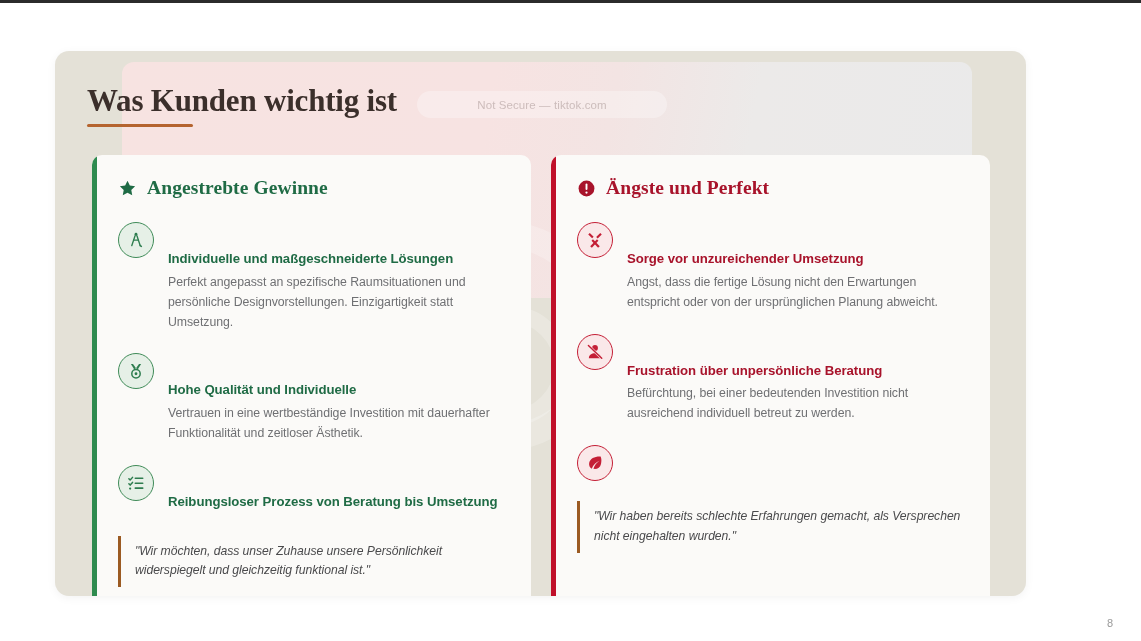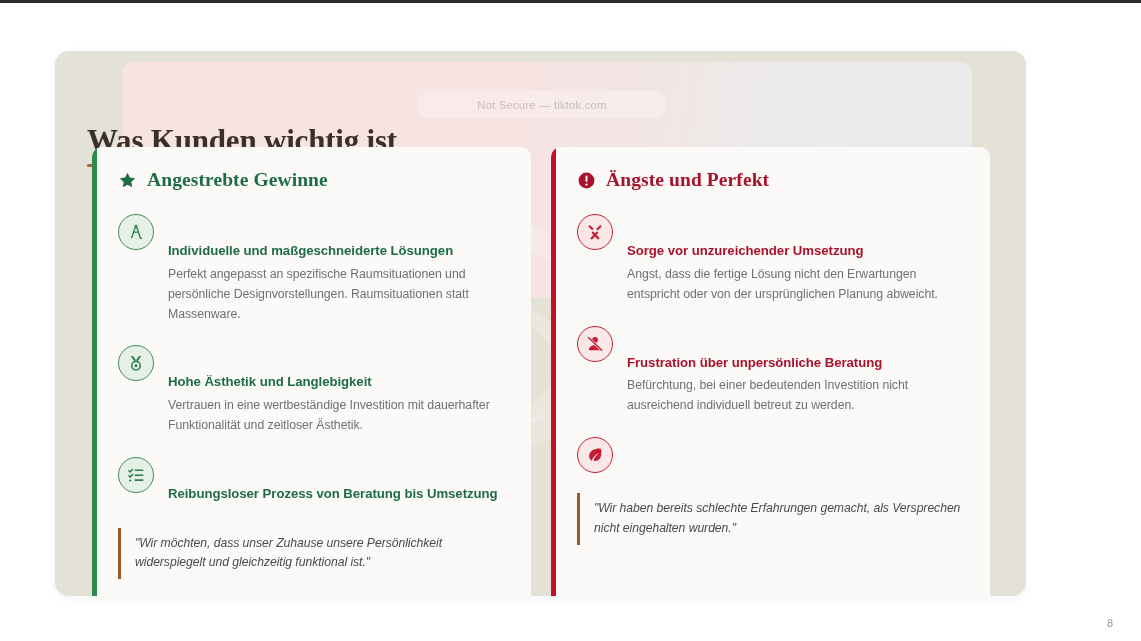--- a/index.html
+++ b/index.html
@@ -92,35 +92,34 @@
     left: 32px;
     top: 33px;
   }
   .slide-title {
     font-family: "Liberation Serif", serif;
     font-weight: bold;
     font-size: 31px;
     color: #3b2f2b;
     letter-spacing: -0.2px;
     line-height: 1.1;
-    margin-top: 40px;
   }
   .title-rule {
     margin-top: 6px;
     width: 106px;
     height: 3px;
     background: #b5642f;
     border-radius: 2px;
   }
 
   
   .cards {
     position: absolute;
     left: 37px;
-    top: 96px;
+    top: 104px;
     width: 898px;
     height: 449px;
     display: flex;
     gap: 20px;
   }
 
   .card {
     position: relative;
     width: 439px;
     height: 449px;
@@ -265,35 +264,35 @@
             <svg viewBox="0 0 24 24" fill="none" stroke="#2e7d4f" stroke-width="1.9" stroke-linecap="round" stroke-linejoin="round">
               <circle cx="12" cy="4.3" r="1.9" fill="#2e7d4f" stroke="none"></circle>
               <path d="M10.8 6.2L6.4 19.5"></path>
               <path d="M13.2 6.2L17.6 19.5"></path>
               <path d="M9.1 12.2h5.8"></path>
               <path d="M17.6 19.5l1.6 1.1"></path>
             </svg>
           </div>
           <div class="item-body">
             <div class="item-title">Individuelle und maßgeschneiderte Lösungen</div>
-            <div class="item-desc">Perfekt angepasst an spezifische Raumsituationen und persönliche Designvorstellungen. Raumsituationen statt Massenware.</div>
+            <div class="item-desc">Perfekt angepasst an spezifische Raumsituationen und persönliche Designvorstellungen. Einzigartigkeit statt Umsetzung.</div>
           </div>
         </div>
 
         <div class="item">
           <div class="item-icon">
             <svg viewBox="0 0 24 24">
               <path d="M5.2 2.5l4.3 7.2 2.5-1.5L8 2.5z" fill="#2e7d4f"></path>
               <path d="M18.8 2.5l-4.3 7.2-2.5-1.5L16 2.5z" fill="#2e7d4f"></path>
               <circle cx="12" cy="15.6" r="5.6" fill="none" stroke="#2e7d4f" stroke-width="2"></circle>
               <circle cx="12" cy="15.6" r="1.9" fill="#2e7d4f"></circle>
             </svg>
           </div>
           <div class="item-body">
-            <div class="item-title">Hohe Ästhetik und Langlebigkeit</div>
+            <div class="item-title">Hohe Qualität und Individuelle</div>
             <div class="item-desc">Vertrauen in eine wertbeständige Investition mit dauerhafter Funktionalität und zeitloser Ästhetik.</div>
           </div>
         </div>
 
         <div class="item indented">
           <div class="item-icon">
             <svg viewBox="0 0 24 24">
               <path d="M2.5 6.3l1.7 1.8 3.2-3.6" fill="none" stroke="#2e7d4f" stroke-width="2" stroke-linecap="round" stroke-linejoin="round"></path>
               <path d="M2.5 13l1.7 1.8 3.2-3.6" fill="none" stroke="#2e7d4f" stroke-width="2" stroke-linecap="round" stroke-linejoin="round"></path>
               <circle cx="4.2" cy="19.4" r="1.5" fill="#2e7d4f"></circle>

